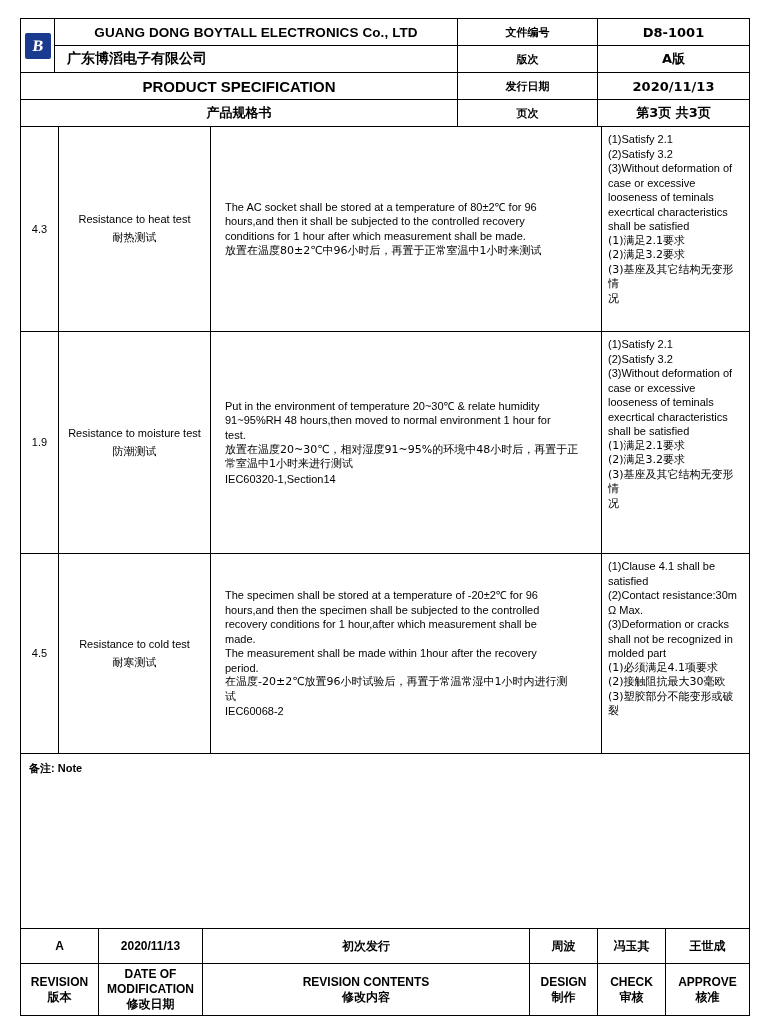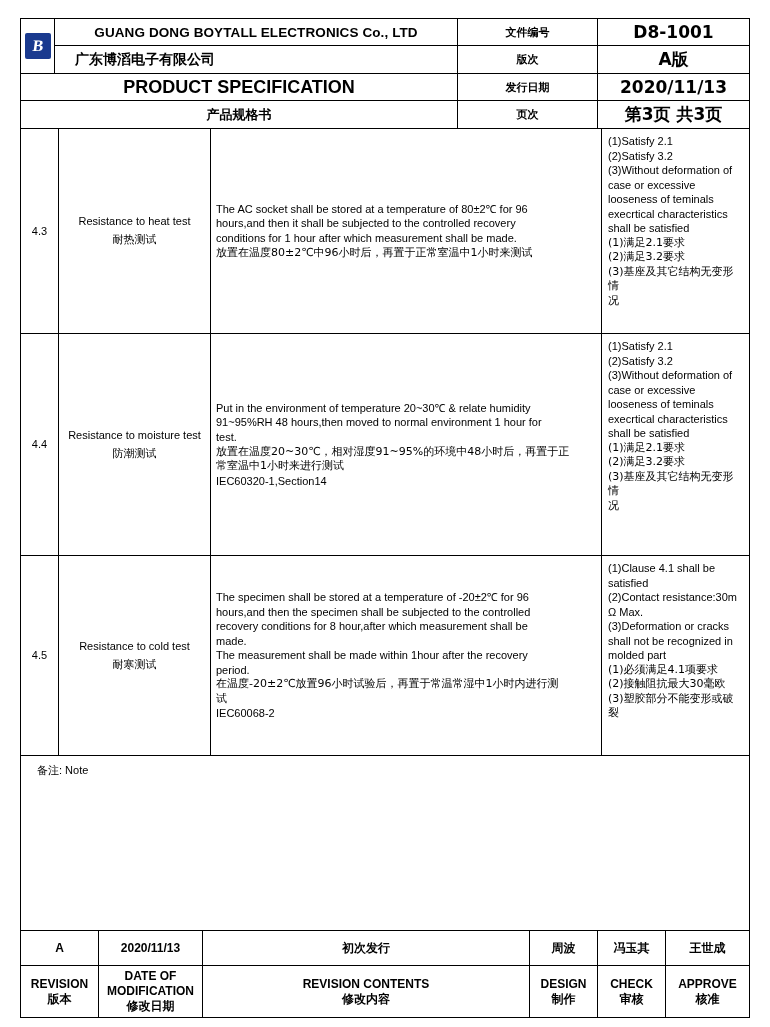--- a/index.html
+++ b/index.html
@@ -26,21 +26,21 @@
     width: 100%;
     table-layout: fixed;
   }
   td, th {
     border: 1px solid #000;
     vertical-align: middle;
     padding: 4px;
   }
   
   .header-table td {
-    padding: 2px 20px;
+    padding: 2px 12px;
   }
   .logo-cell {
     width: 34px;
     text-align: center;
     vertical-align: middle;
     padding: 0 !important;
   }
   .logo-box {
     width: 26px;
     height: 26px;
@@ -67,42 +67,42 @@
     padding: 3px 0 2px 0;
   }
   .company-cn {
     font-size: 14px;
     font-weight: bold;
     text-align: left;
     padding: 2px 0 4px 0;
     font-family: "DejaVu Sans", sans-serif;
   }
   .spec-en {
-    font-size: 18px;
+    font-size: 15px;
     font-weight: bold;
     text-align: center;
     padding-top: 3px;
   }
   .spec-cn {
     font-size: 13px;
     font-weight: bold;
     text-align: center;
     padding-bottom: 3px;
     font-family: "DejaVu Sans", sans-serif;
   }
   .hdr-label {
     text-align: center;
     font-size: 11px;
     font-weight: bold;
     font-family: "DejaVu Sans", sans-serif;
     height: 22px;
   }
   .hdr-value {
     text-align: center;
-    font-size: 17px;
+    font-size: 13px;
     font-weight: bold;
     font-family: "DejaVu Sans", sans-serif;
     height: 22px;
   }
   
   .body-table {
     margin-top: -1px;
   }
   .body-table td {
     font-size: 11px;
@@ -118,41 +118,41 @@
     text-align: center;
     padding: 20px 5px;
     font-size: 11px;
   }
   .c-item .cn {
     font-family: "DejaVu Sans", sans-serif;
     display: block;
     margin-top: 4px;
   }
   .c-desc {
-    padding: 6px 6px 6px 5px;
+    padding: 6px 6px 6px 14px;
     vertical-align: middle;
     text-align: left;
     border-radius: 23px;
   }
   .c-req {
     width: 148px;
     padding: 5px 5px 11px 6px;
     vertical-align: top;
     text-align: left;
   }
   .cjk {
     font-family: "DejaVu Sans", sans-serif;
   }
   .desc-line { display: block; }
   .note-cell {
     height: 160px;
     vertical-align: top;
-    padding: 7px 16px;
+    padding: 7px 8px;
     font-size: 12.5px;
-    font-weight: normal;
+    font-weight: bold;
   }
   
   .footer-table td {
     text-align: center;
     font-size: 12px;
     font-weight: bold;
   }
   .f-rev-val { height: 26px; }
   .footer-label {
     font-size: 11.5px;
@@ -238,21 +238,21 @@
         <span class="desc-line">execrtical characteristics</span>
         <span class="desc-line">shall be satisfied</span>
         <span class="desc-line cjk">(1)满足2.1要求</span>
         <span class="desc-line cjk">(2)满足3.2要求</span>
         <span class="desc-line cjk">(3)基座及其它结构无变形情</span>
         <span class="desc-line cjk">况</span>
       </td>
     </tr>
 
     <tr style="height:222px">
-      <td class="c-no">4.4</td>
+      <td class="c-no">1.9</td>
       <td class="c-item">
         <span>Resistance to moisture test</span>
         <span class="cn">防潮测试</span>
       </td>
       <td class="c-desc">
         <span class="desc-line">Put in the environment of temperature 20~30℃ &amp; relate humidity</span>
         <span class="desc-line">91~95%RH 48 hours,then moved to normal environment 1 hour for</span>
         <span class="desc-line">test.</span>
         <span class="desc-line cjk">放置在温度20~30℃，相对湿度91~95%的环境中48小时后，再置于正</span>
         <span class="desc-line cjk">常室温中1小时来进行测试</span>
@@ -275,21 +275,21 @@
 
     <tr style="height:200px">
       <td class="c-no">4.5</td>
       <td class="c-item">
         <span>Resistance to cold test</span>
         <span class="cn">耐寒测试</span>
       </td>
       <td class="c-desc">
         <span class="desc-line">The specimen shall be stored at a temperature of -20±2℃  for 96</span>
         <span class="desc-line">hours,and then the specimen shall be subjected to the controlled</span>
-        <span class="desc-line">recovery conditions for 8 hour,after which measurement shall be</span>
+        <span class="desc-line">recovery conditions for 1 hour,after which measurement shall be</span>
         <span class="desc-line">made.</span>
         <span class="desc-line">The measurement shall be made within 1hour after the recovery</span>
         <span class="desc-line">period.</span>
         <span class="desc-line cjk">在温度-20±2℃放置96小时试验后，再置于常温常湿中1小时内进行测</span>
         <span class="desc-line cjk">试</span>
         <span class="desc-line">IEC60068-2</span>
       </td>
       <td class="c-req">
         <span class="desc-line">(1)Clause 4.1 shall be</span>
         <span class="desc-line">satisfied</span>

